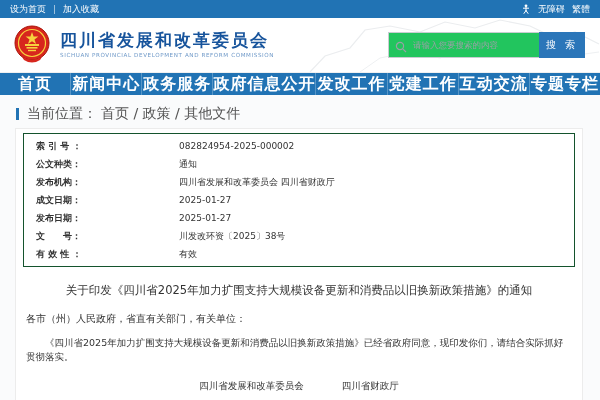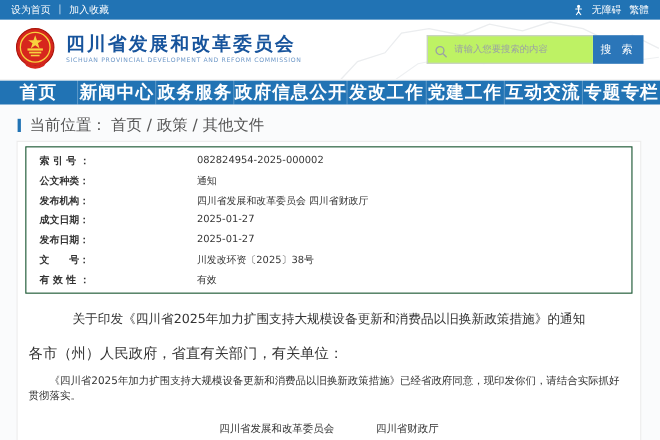--- a/index.html
+++ b/index.html
@@ -34,21 +34,21 @@
   .site-name-en{
     font-size:5.6px;color:#6f99c8;letter-spacing:.6px;margin-top:2px;
     white-space:nowrap;
   }
   
   .search{position:absolute;right:15px;top:14px;display:flex;height:26px;}
   .search-box{position:relative;display:flex;}
   .search-input{
     width:122px;height:24px;border:1px solid #c9cdd1;border-right:none;
     padding:0 4px 0 24px;font-size:8.5px;color:#333;outline:none;
-    font-family:"DejaVu Sans","Liberation Sans",sans-serif;background:#bef264;
+    font-family:"DejaVu Sans","Liberation Sans",sans-serif;background:#22c55e;
   }
   .search-input::placeholder{color:#9aa0a6;}
   .search-icon{position:absolute;left:7px;top:6px;width:12px;height:12px;}
   .search-btn{
     width:46px;height:26px;border:none;background:#2b76b9;color:#fff;
     font-size:10px;letter-spacing:3px;cursor:pointer;
     font-family:"DejaVu Sans","Liberation Sans",sans-serif;
   }
   
   .nav{height:22px;background:#2173b4;display:flex;}
@@ -74,21 +74,21 @@
   .meta-box{
     margin:4px 7px 0 7px;border:1px solid #14532d;padding:3px 0;
   }
   .meta-row{display:flex;height:18px;align-items:center;padding-left:12px;font-size:9px;}
   .meta-label{width:143px;font-weight:bold;color:#333;flex:0 0 auto;}
   .meta-value{color:#333;}
   .doc-title{
     margin:16px 24px 0 24px;text-align:center;font-size:11.5px;
     font-weight:normal;color:#333;line-height:14px;
   }
-  .salutation{margin:15px 10px 0 10px;font-size:13px;}
+  .salutation{margin:15px 10px 0 10px;font-size:10px;}
   .body-para{
     margin:10px 14px 0 10px;font-size:9.5px;text-indent:2em;line-height:1.5;
   }
   .sign-row{
     margin-top:15px;display:flex;justify-content:center;gap:38px;
     font-size:9.5px;
   }
 </style>
 </head>
 <body>

